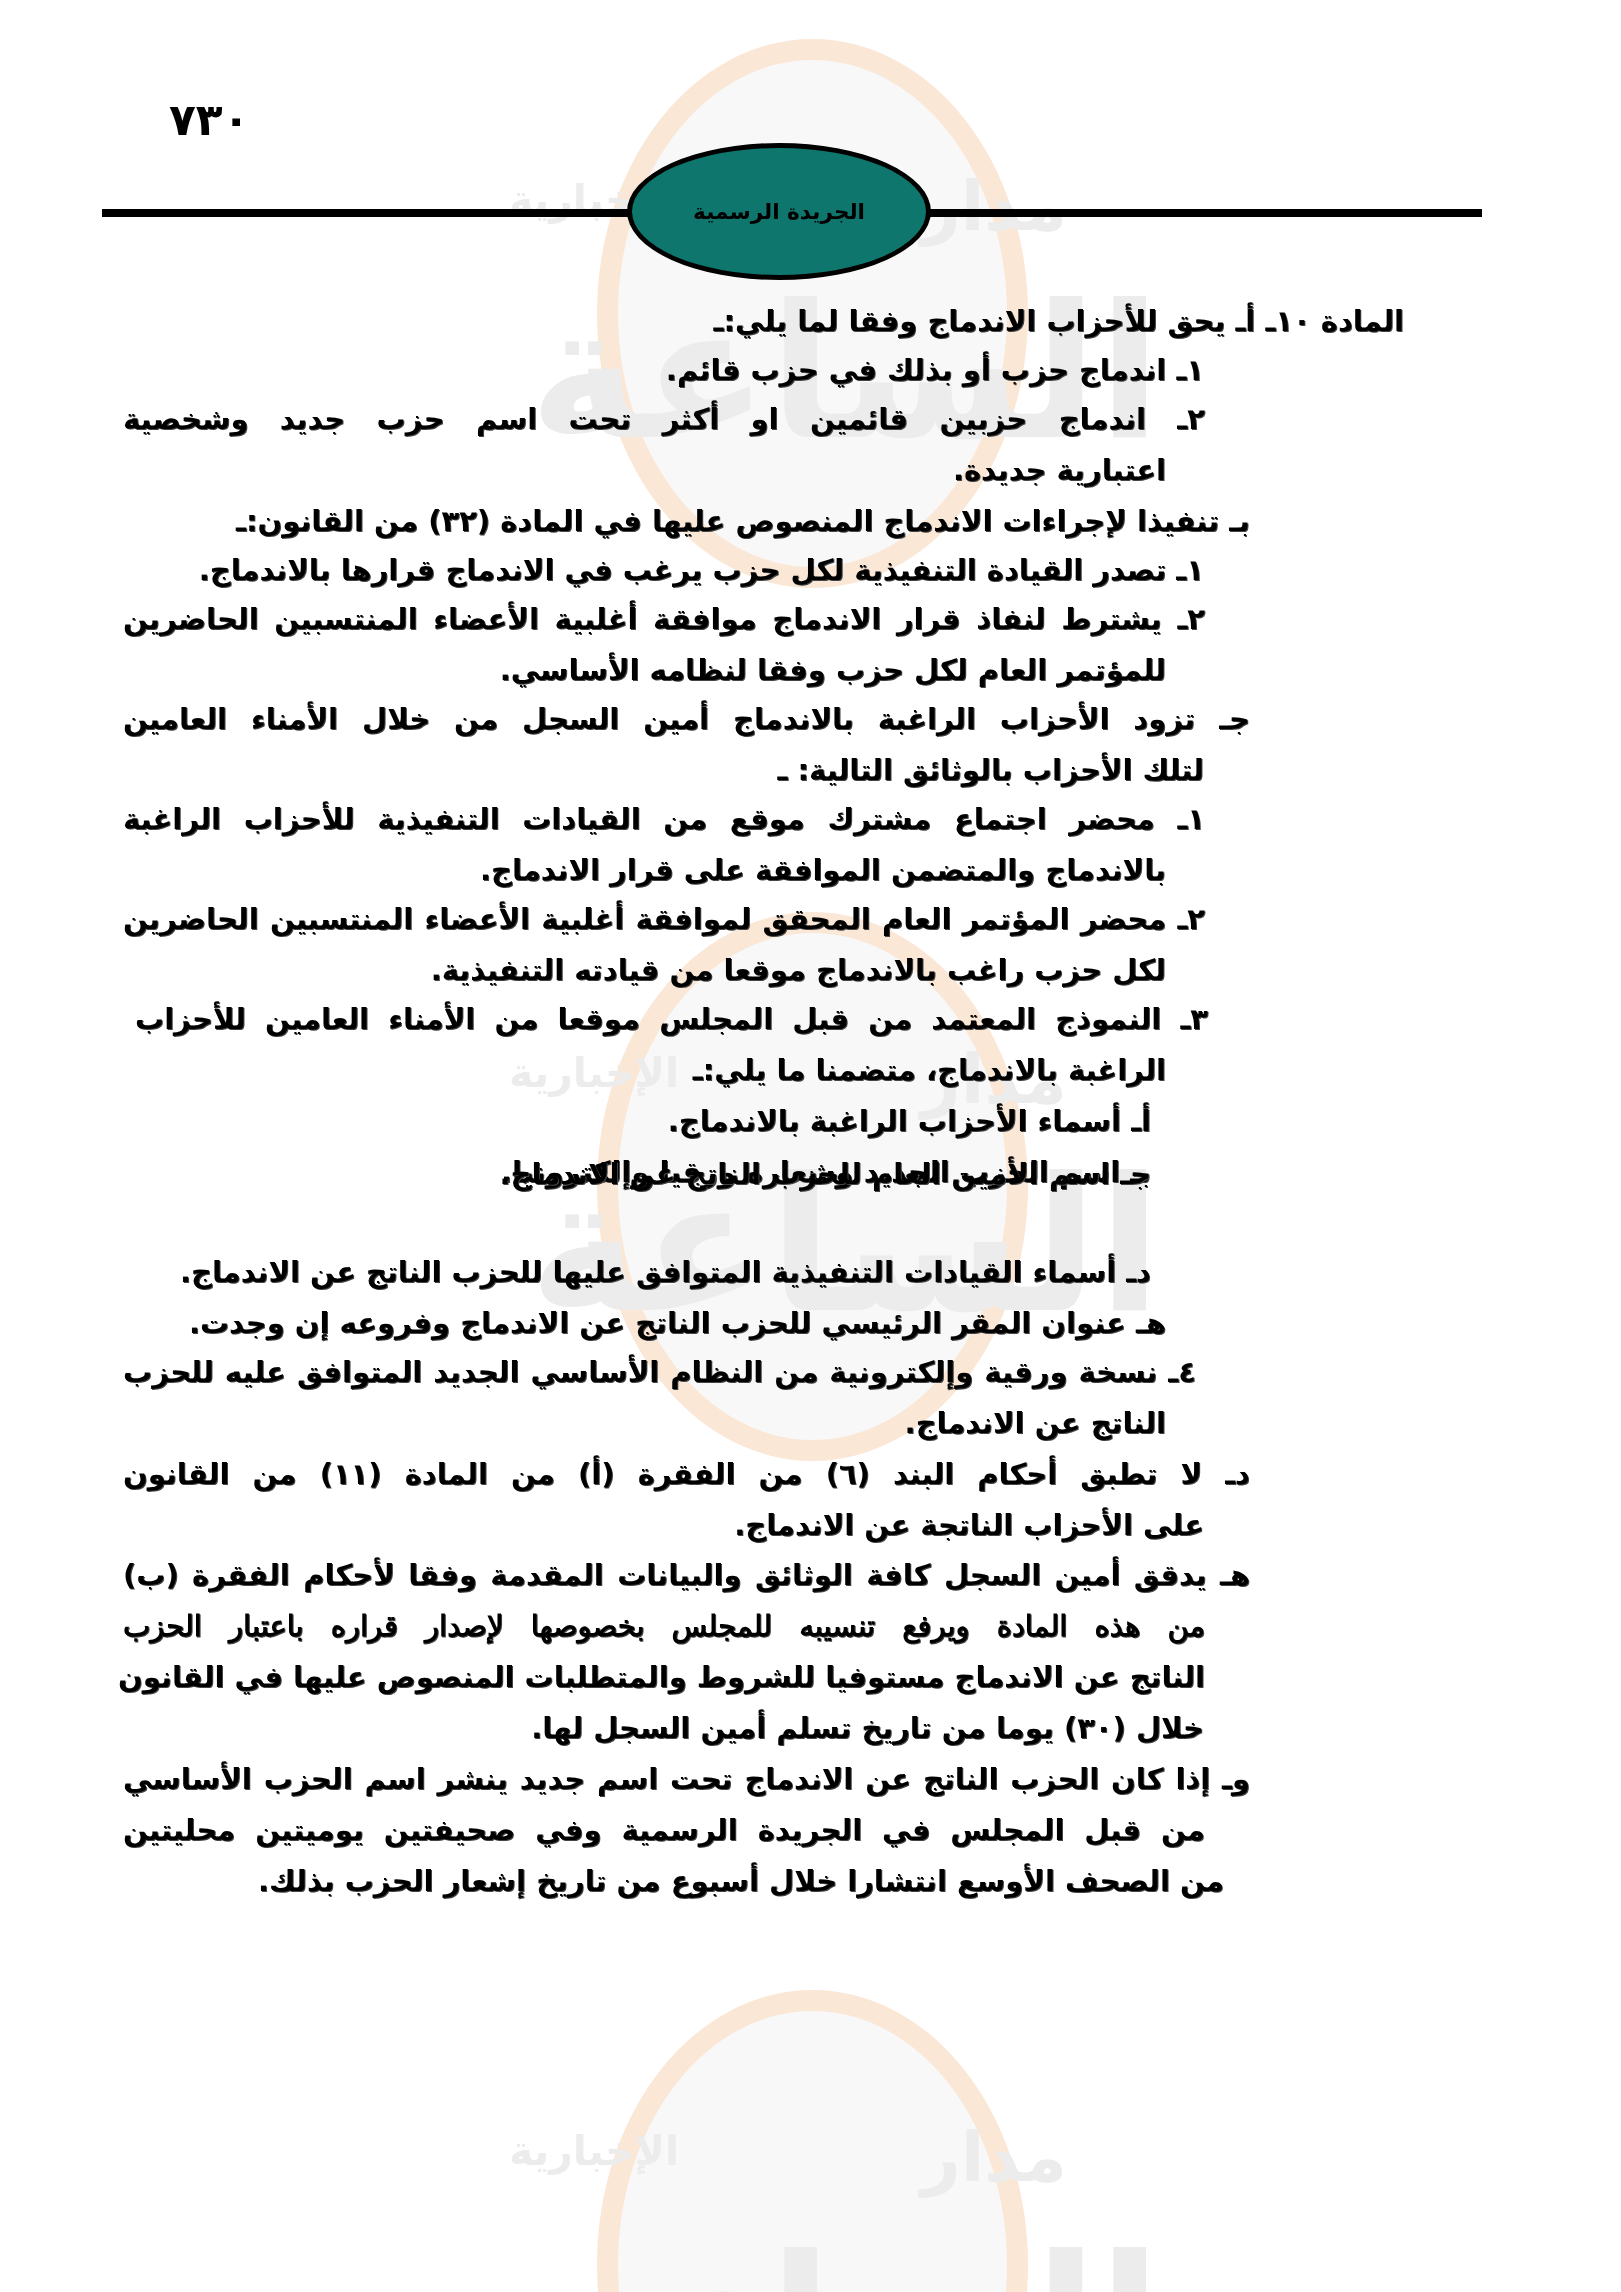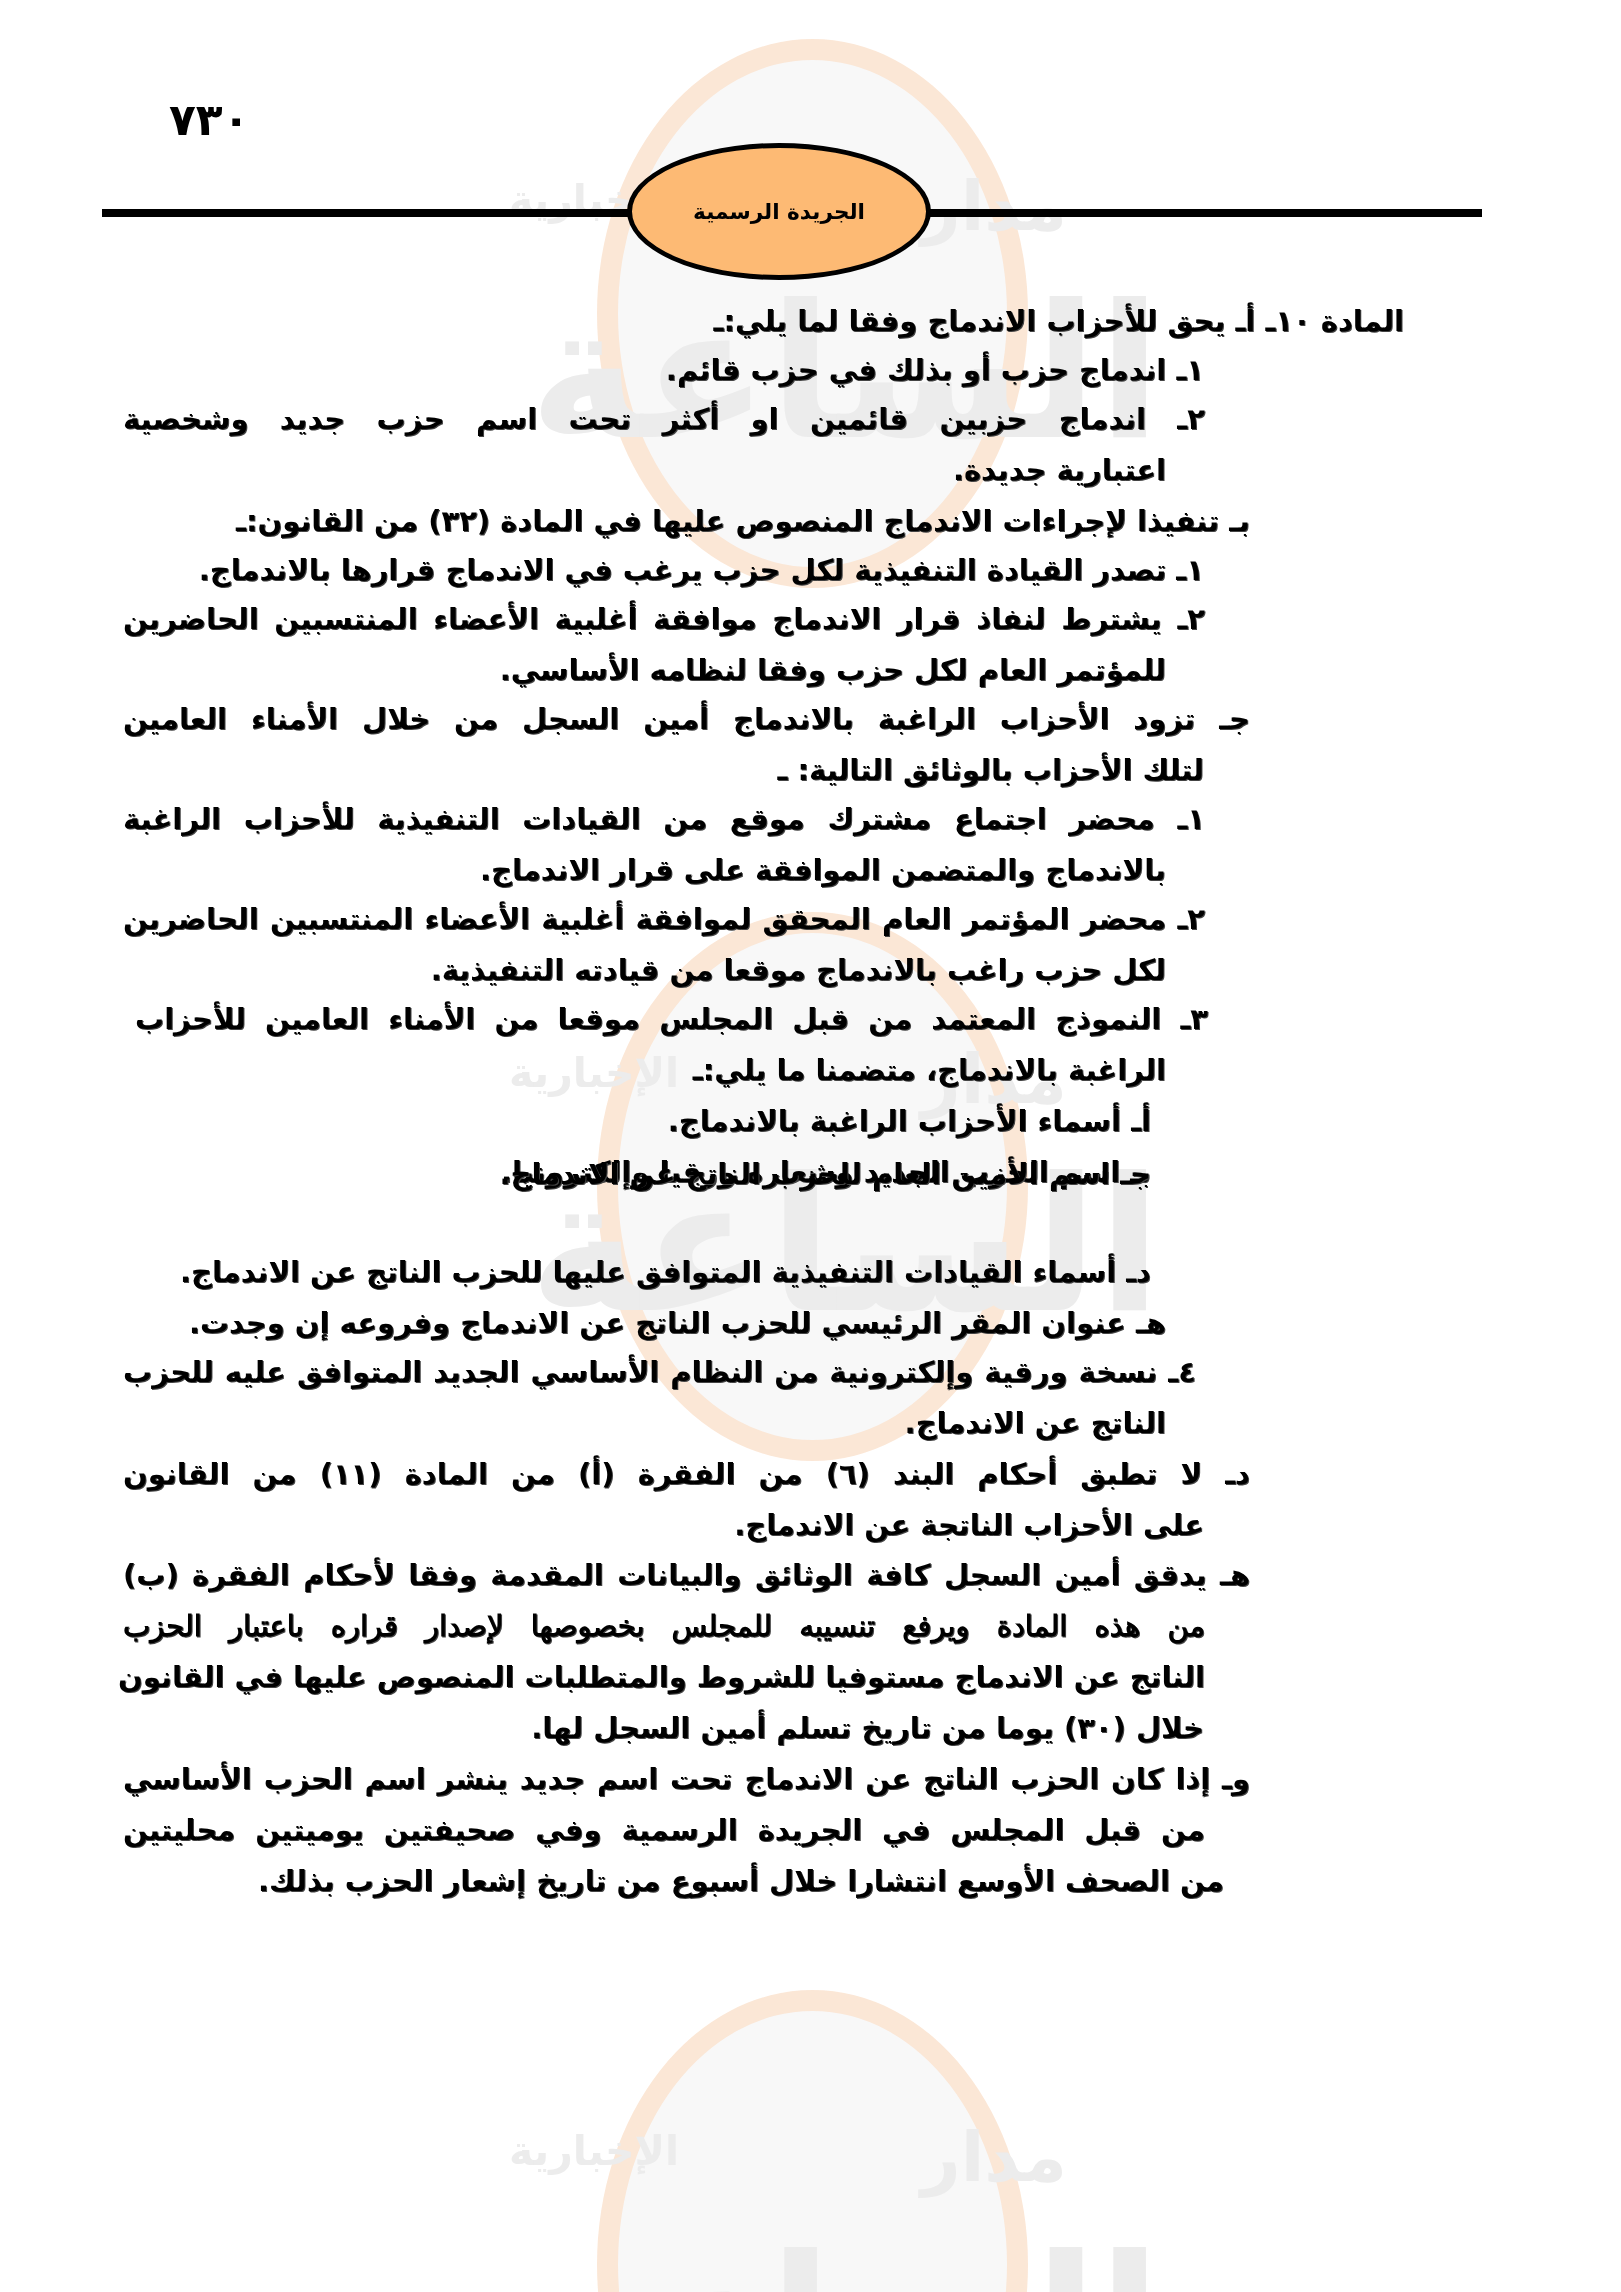--- a/index.html
+++ b/index.html
@@ -6,21 +6,21 @@
   body { width:1621px; height:2293px; position:relative; overflow:hidden;
          font-family:"DejaVu Sans","Liberation Sans",sans-serif; color:#000; }
   .wm { position:absolute; pointer-events:none; }
   .wm-clock { width:431px; height:549px; border-radius:50%;
               border:21.6px solid #fbe3cf; box-sizing:border-box; background:#f7f7f7; opacity:.85; }
   .wm-text { position:absolute; color:#ececec; font-family:"DejaVu Sans",sans-serif; font-weight:bold; }
   .page-number { position:absolute; left:169px; top:94px; font-size:44px; font-weight:bold;
                  font-family:"DejaVu Sans",sans-serif; letter-spacing:3.9px; }
   .rule { position:absolute; left:102px; width:1380px; top:209px; height:7.8px; background:#000; }
   .masthead { position:absolute; left:627px; top:143px; width:304px; height:137px;
-              border:5.9px solid #000; border-radius:50%; background:#fdba74; box-sizing:border-box;
+              border:5.9px solid #000; border-radius:50%; background:#0f766e; box-sizing:border-box;
               display:flex; align-items:center; justify-content:center; }
   .masthead span { font-size:21.6px; font-weight:bold; }
   .line { position:absolute; white-space:nowrap; font-size:29px; font-weight:bold; direction:rtl;
           line-height:39px; text-shadow:1px 1px 0 #444; }
   .just { text-align-last:justify; text-align:justify; }
 </style>
 </head>
 <body>
 
 <div class="wm" style="left:568px;top:39px;width:490px;height:608px;">

